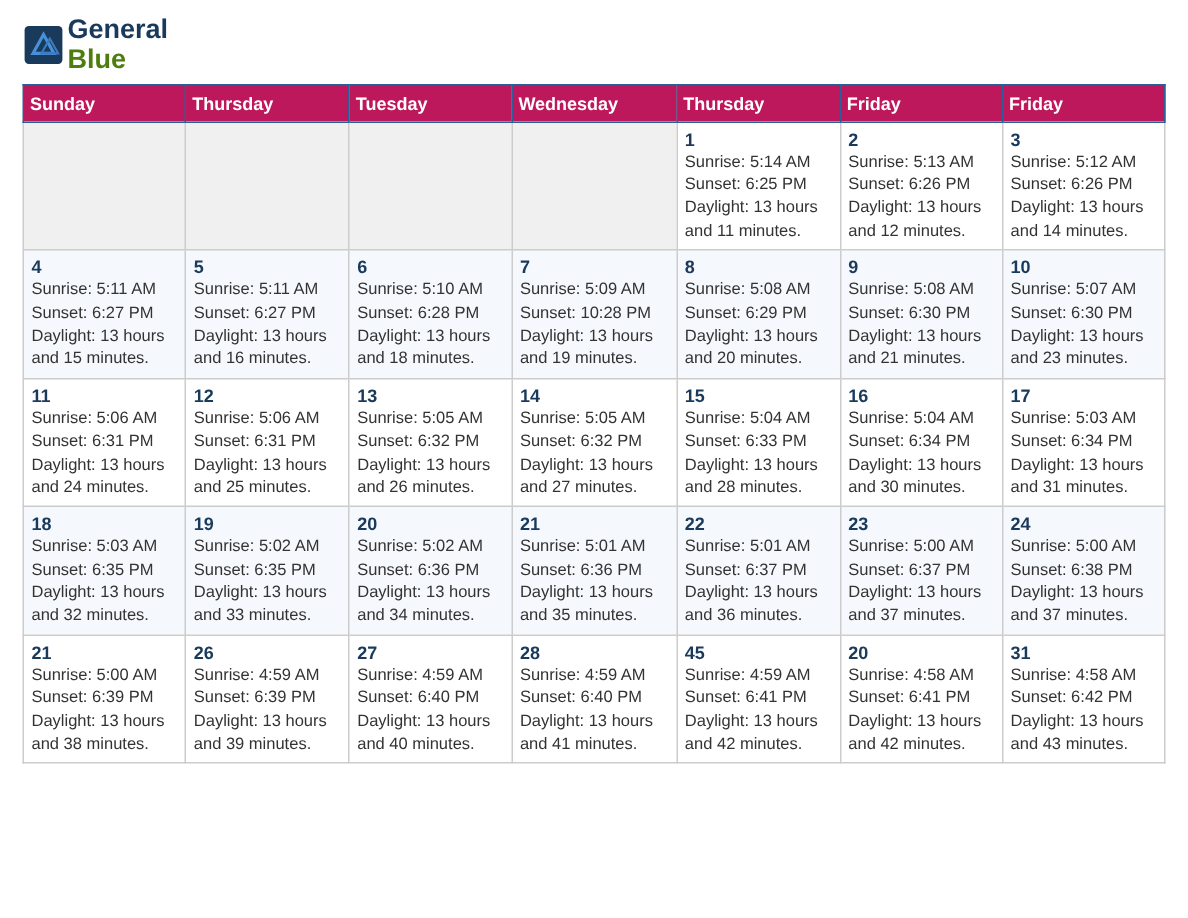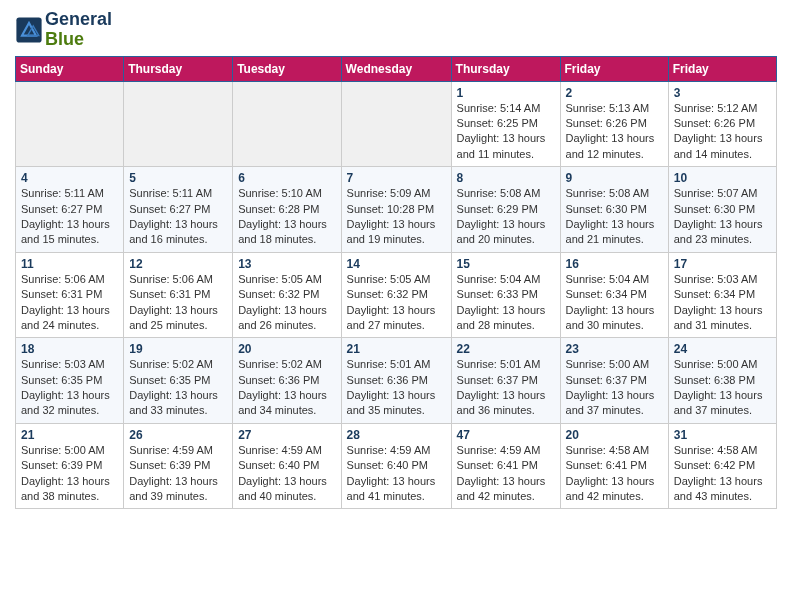--- a/index.html
+++ b/index.html
@@ -337,21 +337,21 @@
 and 40 minutes.</div>
           </td>
           <td>
             <span class="day-num">28</span>
             <div class="day-info" style="white-space: pre-line;">Sunrise: 4:59 AM
 Sunset: 6:40 PM
 Daylight: 13 hours
 and 41 minutes.</div>
           </td>
           <td>
-            <span class="day-num">47</span>
+            <span class="day-num">45</span>
             <div class="day-info" style="white-space: pre-line;">Sunrise: 4:59 AM
 Sunset: 6:41 PM
 Daylight: 13 hours
 and 42 minutes.</div>
           </td>
           <td>
             <span class="day-num">20</span>
             <div class="day-info" style="white-space: pre-line;">Sunrise: 4:58 AM
 Sunset: 6:41 PM
 Daylight: 13 hours

